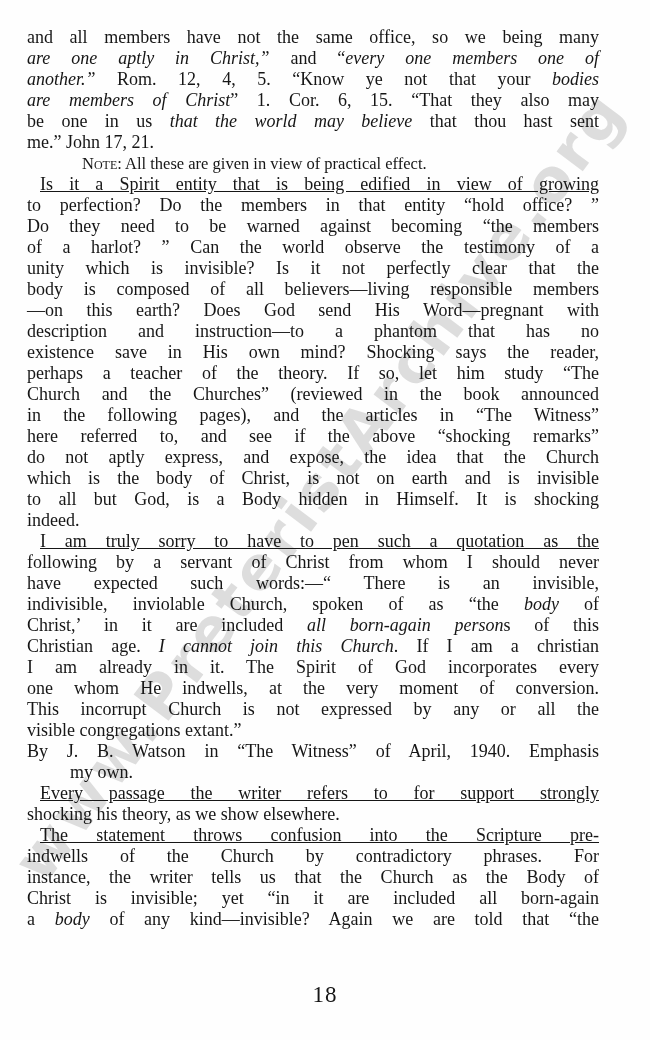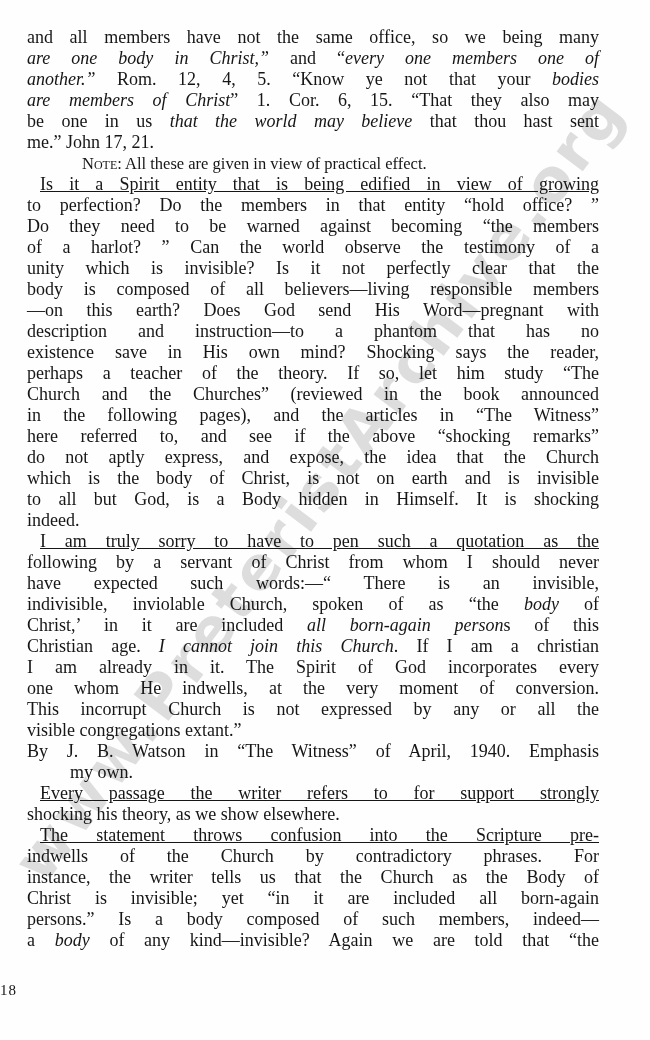--- a/index.html
+++ b/index.html
@@ -49,35 +49,35 @@
     -moz-text-align-last: left;
   }
   .para.indent .line:first-child { text-indent: 13px; text-decoration: underline; }
   .para.note .line { font-size: 16.5px; }
   .it { font-style: italic; }
   .sc { font-variant: small-caps; }
   .page-number {
     position: absolute;
     top: 982px; left: 0;
     width: 100%;
-    text-align: left;
-    font-size: 15px;
+    text-align: center;
+    font-size: 23px;
     letter-spacing: 1px;
   }
 </style>
 </head>
 <body>
 
 <div class="page">
   <div class="watermark">www.PreteristArchive.org</div>
 
   <div class="text-block">
       <div class="para">
         <div class="line"><span>and all members have not the same office, so we being many</span></div>
-        <div class="line"><span class="it">are one body in Christ,”</span><span> and “</span><span class="it">every one members one of</span></div>
+        <div class="line"><span class="it">are one aptly in Christ,”</span><span> and “</span><span class="it">every one members one of</span></div>
         <div class="line"><span class="it">another.”</span><span> Rom. 12, 4, 5. “Know ye not that your </span><span class="it">bodies</span></div>
         <div class="line"><span class="it">are members of Christ</span><span>” 1. Cor. 6, 15. “That they also may</span></div>
         <div class="line"><span>be one in us </span><span class="it">that the world may believe</span><span> that thou hast sent</span></div>
         <div class="line nj"><span>me.”  John 17, 21.</span></div>
       </div>
       <div class="para note">
         <div class="line nj" style="padding-left: 55px;"><span class="sc">Note:</span><span>  All these are given in view of practical effect.</span></div>
       </div>
       <div class="para indent">
         <div class="line"><span>Is it a Spirit entity that is being edified in view of growing</span></div>
@@ -116,19 +116,18 @@
       </div>
       <div class="para indent">
         <div class="line"><span>Every passage the writer refers to for support strongly</span></div>
         <div class="line nj"><span>shocking his theory, as we show elsewhere.</span></div>
       </div>
       <div class="para indent">
         <div class="line"><span>The statement throws confusion into the Scripture pre-</span></div>
         <div class="line"><span>indwells of the Church by contradictory phrases.  For</span></div>
         <div class="line"><span>instance, the writer tells us that the Church as the Body of</span></div>
         <div class="line"><span>Christ is invisible;  yet “in it are included all born-again</span></div>
-        <div class="line"><span>persons.”  Is a body composed of such members, indeed—</span></div>
         <div class="line"><span>a </span><span class="it">body</span><span> of any kind—invisible?  Again we are told that “the</span></div>
       </div>
     </div>
 
   <div class="page-number">18</div>
 </div>
 
 </body></html>

